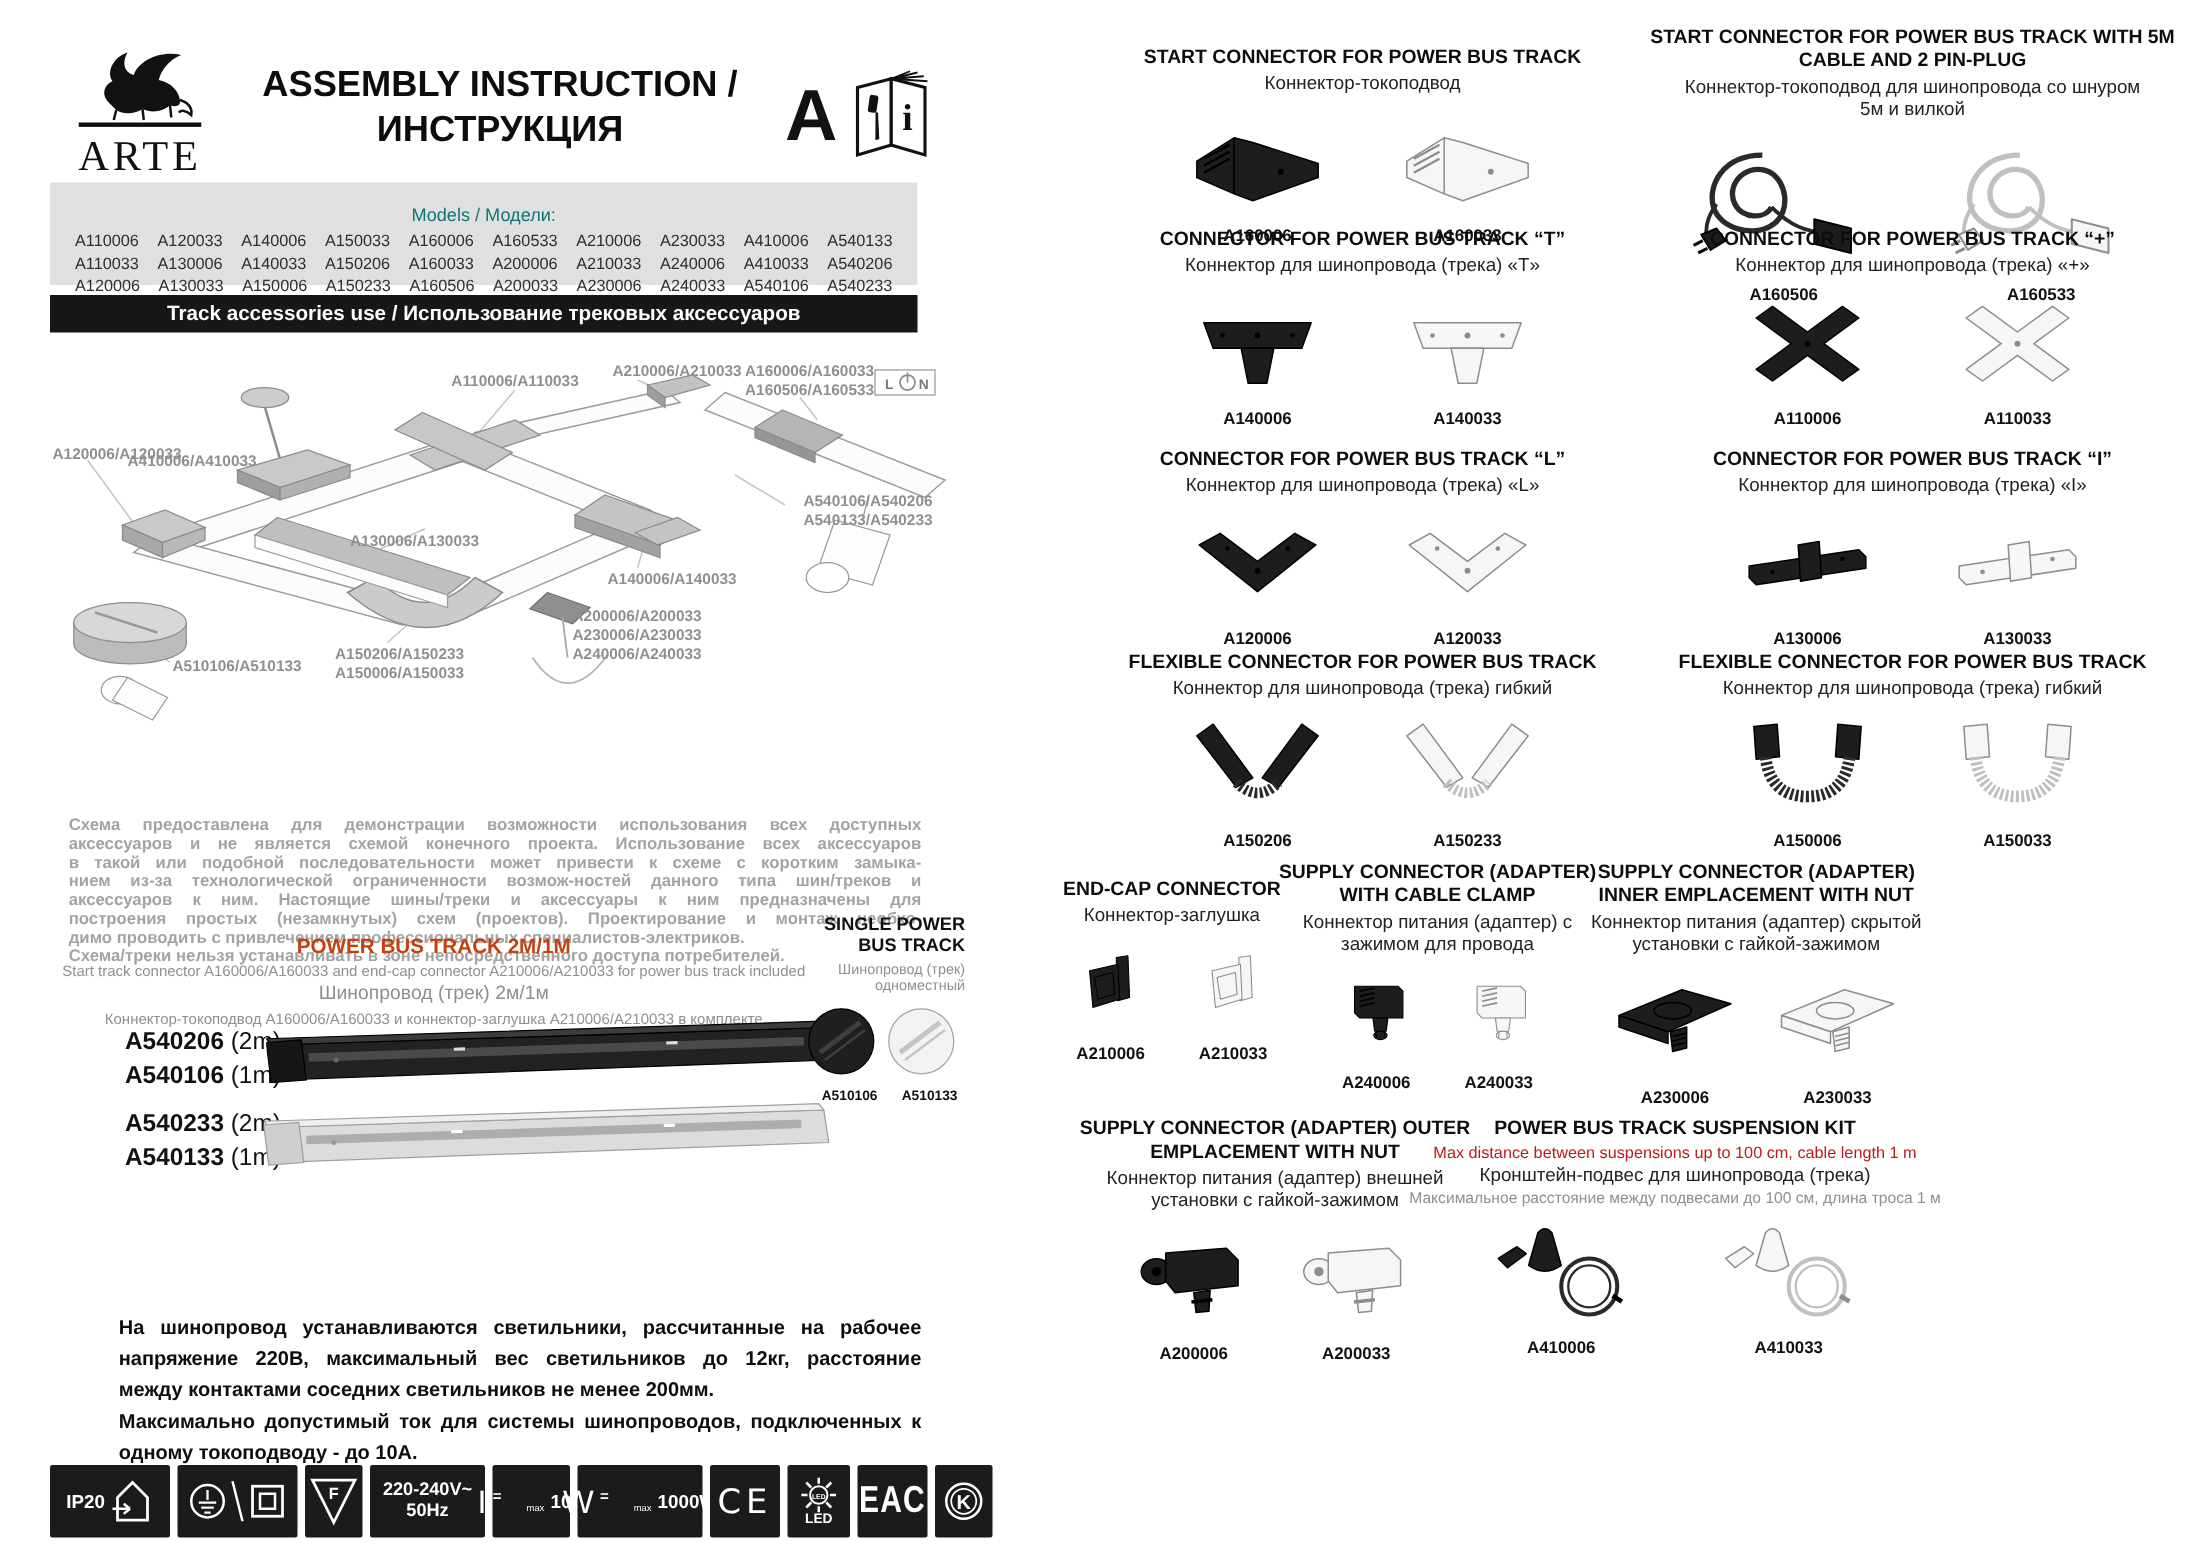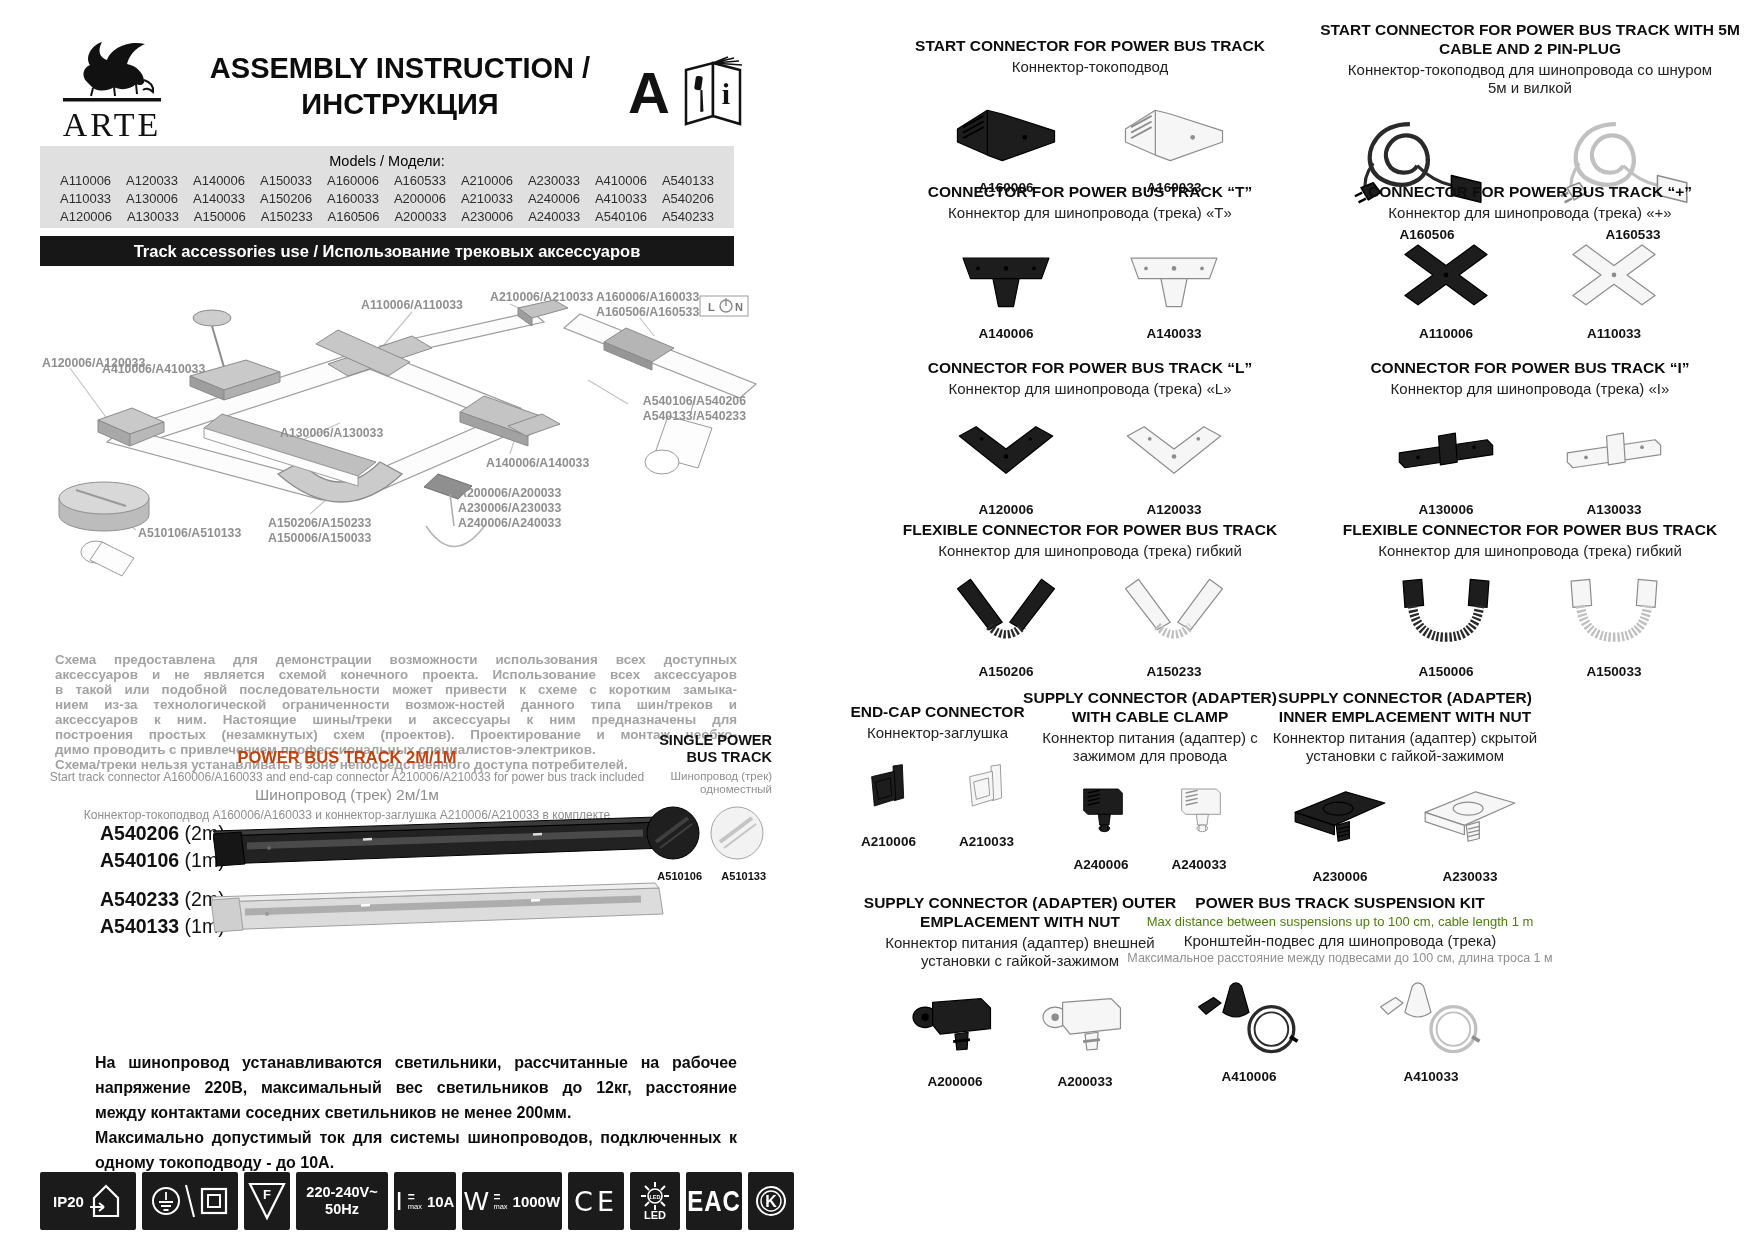--- a/index.html
+++ b/index.html
@@ -9,21 +9,21 @@
   
   .brand{position:absolute;left:52px;top:36px;width:120px;text-align:center;}
   .brand .arte{font-family:"Liberation Serif",serif;font-size:34px;letter-spacing:3px;color:#111;}
   .brand .lamp{font-family:"Liberation Serif",serif;font-size:11px;letter-spacing:9px;color:#111;margin-top:2px;}
   .doc-title{position:absolute;left:180px;top:50px;width:440px;text-align:center;
              font-weight:700;font-size:29px;line-height:36px;color:#0d0d0d;}
   .booklet{position:absolute;left:628px;top:54px;display:flex;align-items:center;gap:6px;}
   .booklet .a{font-size:58px;font-weight:600;color:#121212;line-height:1;}
 
   .models{position:absolute;left:40px;top:146px;width:694px;height:82px;background:#e0e0e0;}
-  .mlabel{text-align:center;color:#000000;font-size:14.5px;padding-top:7px;}
+  .mlabel{text-align:center;color:#0f766e;font-size:14.5px;padding-top:19px;}
   .mgrid{padding:3px 20px 0 20px;}
   .mrow{display:flex;justify-content:space-between;font-size:13px;color:#2e2e2e;line-height:18px;}
 
   .banner{position:absolute;left:40px;top:236px;width:694px;height:30px;background:#171717;
           color:#fff;font-weight:700;font-size:16.5px;text-align:center;line-height:30px;}
 
   .diagram{position:absolute;left:40px;top:268px;width:720px;height:382px;}
   .diagram svg{position:absolute;left:0;top:0;}
   .dlabels{position:absolute;left:0;top:0;width:720px;height:382px;}
   .dlab{position:absolute;font-weight:700;font-size:12.3px;line-height:15px;color:#8f8f8f;white-space:nowrap;}
@@ -56,33 +56,33 @@
   .notes .just{text-align:justify;text-align-last:justify;}
 
   .certs{position:absolute;left:40px;top:1172px;display:flex;gap:6px;}
   .tile{height:58px;background:#1b1b1b;border-radius:2px;color:#fff;display:flex;
         align-items:center;justify-content:center;gap:5px;font-weight:700;}
   .tile .txt{font-size:15px;}
   .volt{flex-direction:column;font-size:14.5px;line-height:17px;gap:0;}
   .bigsym{font-size:26px;font-weight:400;}
   .eqcol{display:flex;flex-direction:column;align-items:flex-start;line-height:9px;margin-top:2px;}
   .eqcol .eq{font-size:12px;}
-  .eqcol .mx{font-size:7.5px;font-weight:400;}
+  .eqcol .mx{font-size:7.5px;font-weight:400;padding-left:27px;}
   .val{font-size:15px;}
   .ce{font-size:27px;font-weight:400;letter-spacing:4px;font-family:"DejaVu Sans",sans-serif;}
   .eac{font-size:24px;letter-spacing:1px;transform:scaleY(1.25);}
   .ledtile{flex-direction:column;gap:0;}
   .ledtxt{font-size:11px;line-height:11px;}
 
   
   .right{position:absolute;left:840px;top:0;width:914px;height:1241px;}
   .sec{position:absolute;text-align:center;}
   .st{font-weight:700;font-size:15.5px;line-height:19px;color:#0d0d0d;margin:0;}
   .sr{font-size:15px;line-height:18px;color:#222;margin:3px 0 0 0;}
-  .sen{font-size:13px;line-height:15px;color:#4d7c0f;margin:2px 0 0 0;}
+  .sen{font-size:13px;line-height:15px;color:#b91c1c;margin:2px 0 0 0;}
   .srs{font-size:12.5px;line-height:14px;color:#8f8f8f;margin:1px 0 0 0;}
   .prow{display:flex;justify-content:center;align-items:flex-end;gap:56px;margin-top:10px;}
   .prow.tight{gap:18px;}
   .prow.wide{gap:70px;}
   .prod{margin:0;}
   .pcode{font-weight:700;font-size:13.5px;color:#111;margin-top:6px;}
   .pic{width:112px;height:84px;fill:currentColor;stroke:var(--ln,#777);stroke-width:1.3;stroke-linejoin:round;}
   .pic.big{width:150px;height:110px;}
   .pic.sm{width:80px;height:72px;}
   .pv-b{color:#1d1d1d;--ln:#000;--cab:#2a2a2a;}

